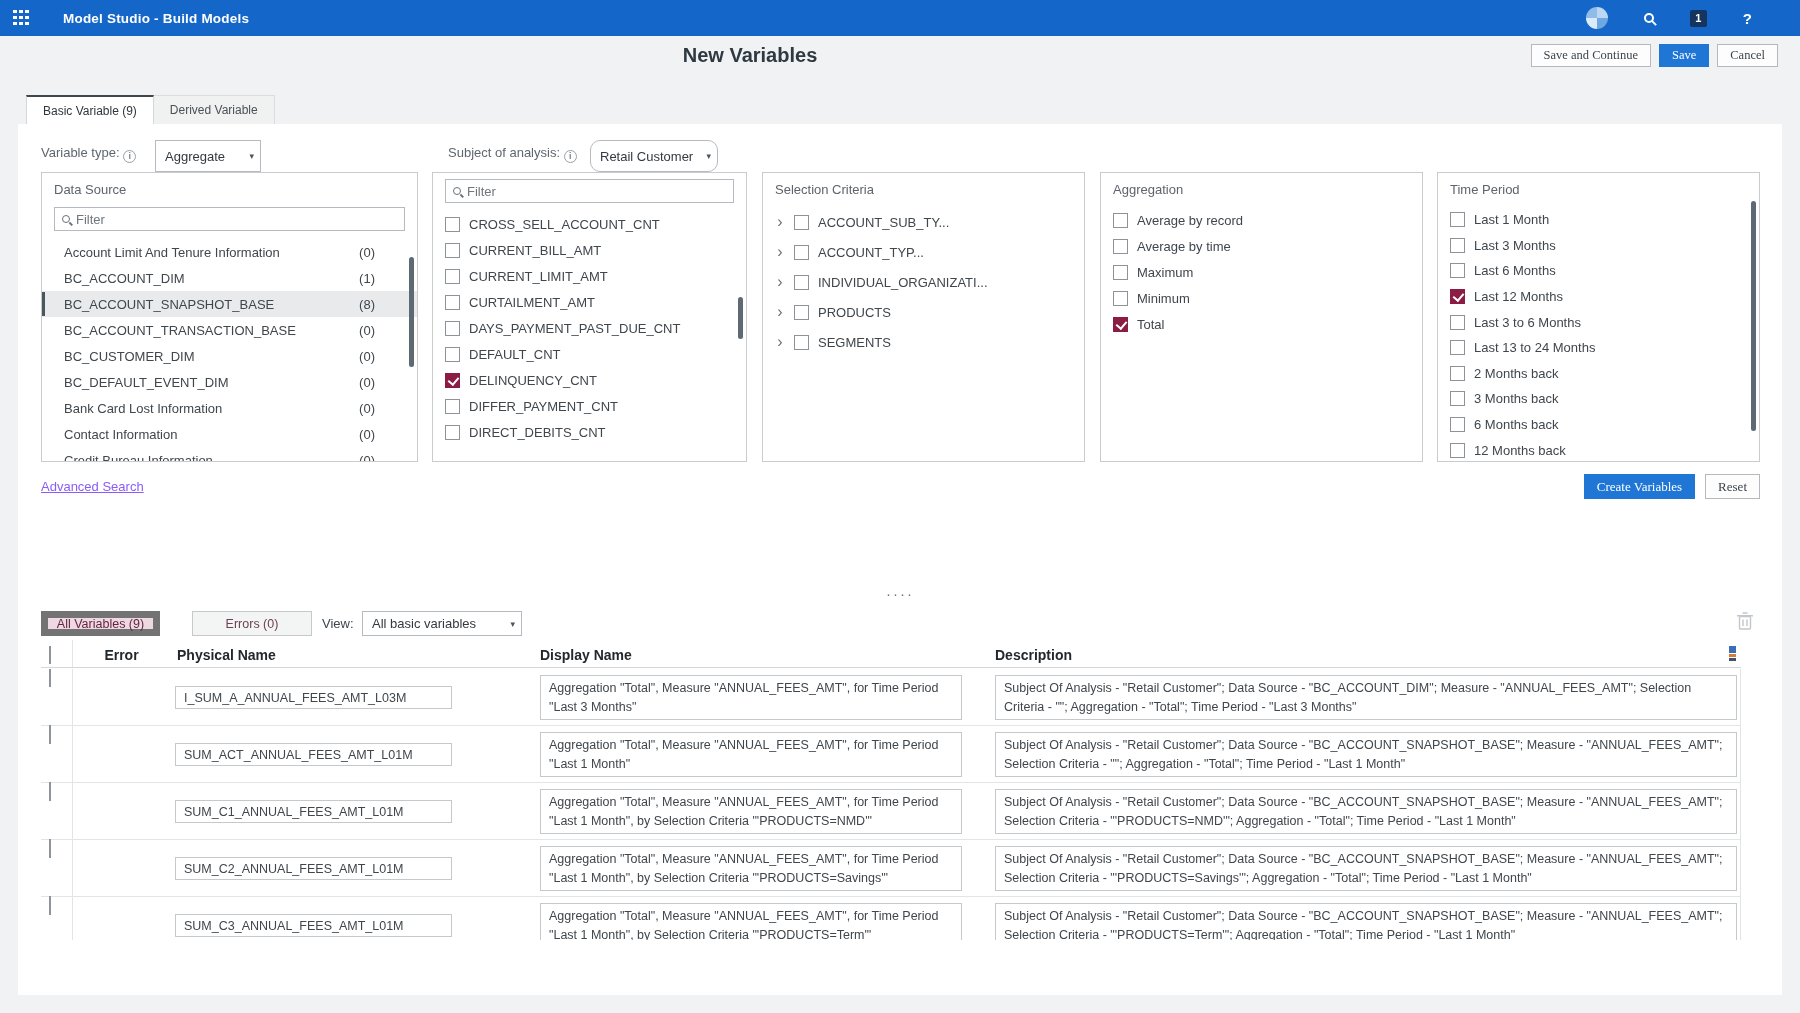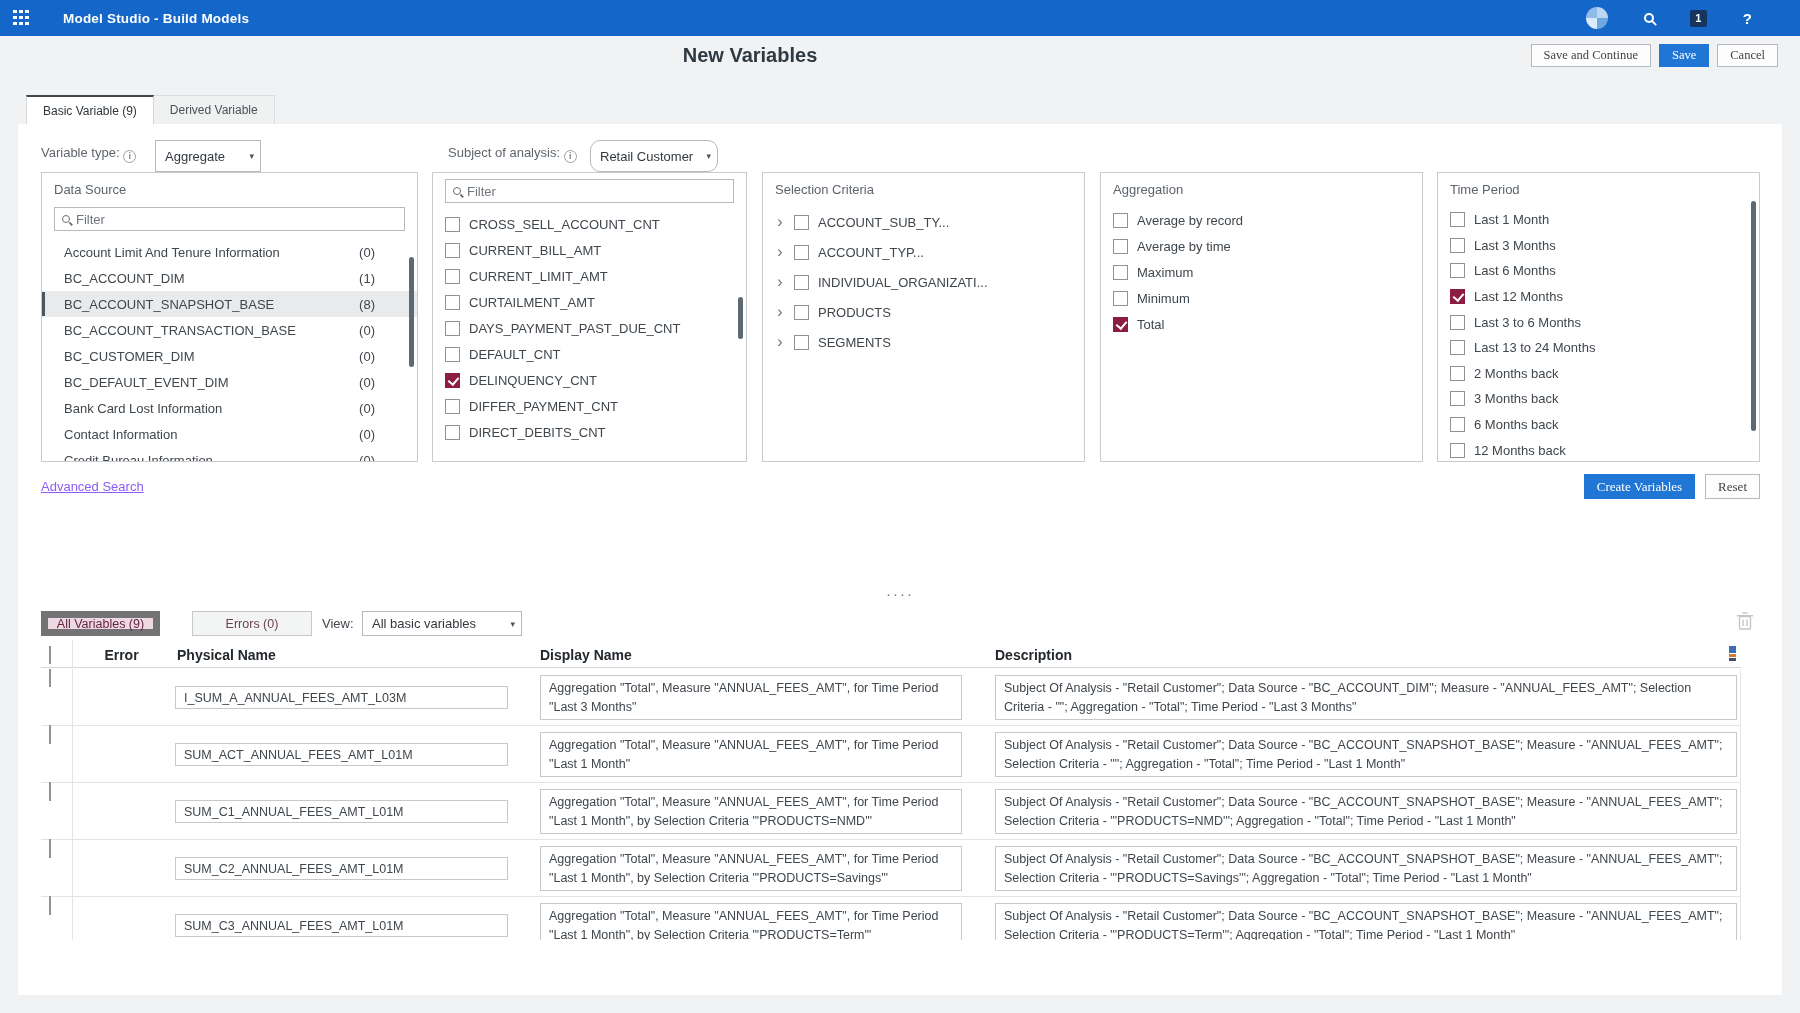--- a/index.html
+++ b/index.html
@@ -99,21 +99,21 @@
   .thead .c2 { text-align:center; }
   .thead .c3 { padding-left:7px; }
   .col-opt { position:absolute; left:1729px; top:646px; width:7px; display:flex; flex-direction:column; gap:1px; }
   .col-opt i { display:block; width:7px; }
 
   .tbody { position:absolute; left:41px; top:669px; width:1700px; height:271px; overflow:hidden; }
   .trow { height:57px; border-bottom:1px solid #e3e4e6; }
   .trow .c1 { border-right:1px solid #e3e4e6; }
   .trow .c1 .cb { margin:20px 0 0 8px; }
   .trow .c5 { border-right:1px solid #e3e4e6; }
-  .pname { margin:17px 0 0 5px; width:333px; height:23px; border:1px solid #c6c9cb; font-family:inherit; font-size:12.5px; color:#3f464c; padding:0 8px; background:#fff; }
+  .pname { margin:17px 0 0 5px; width:277px; height:23px; border:1px solid #c6c9cb; font-family:inherit; font-size:12.5px; color:#3f464c; padding:0 8px; background:#fff; }
   .fbox { margin-top:6px; height:45px; border:1px solid #c6c9cb; padding:3px 8px; font-size:12.5px; line-height:1.5; color:#3f464c; overflow:hidden; background:#fff; }
   .c4 .fbox { width:422px; }
   .c5 .fbox { width:742px; }
 </style>
 </head>
 <body>
 
 <div class="topbar">
   <div class="waffle">
     <i></i>

